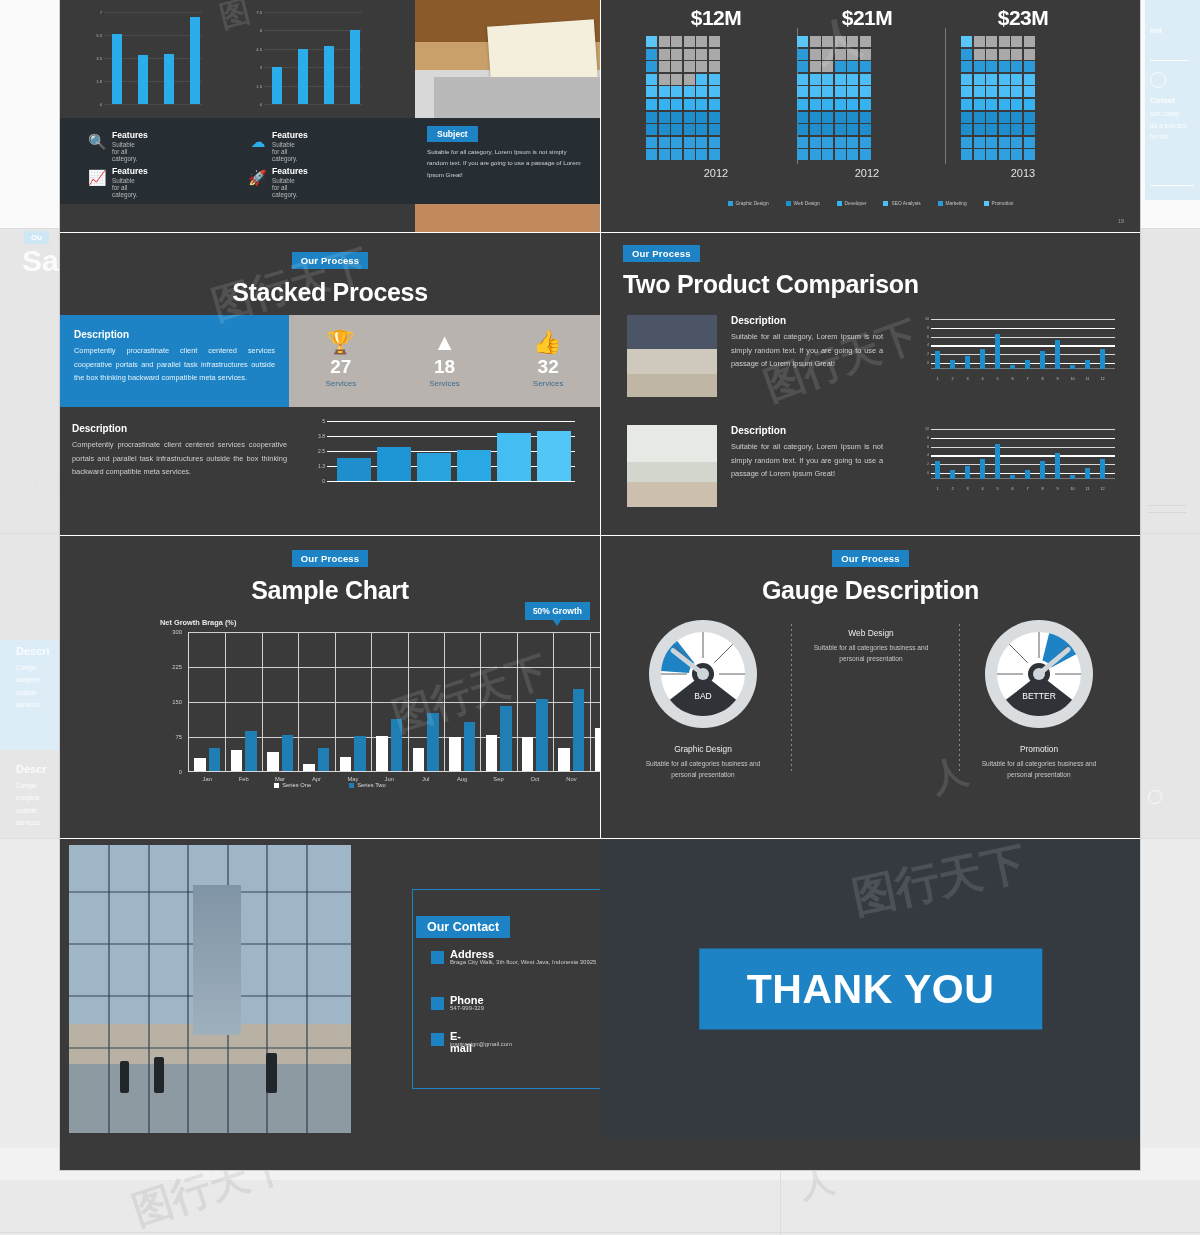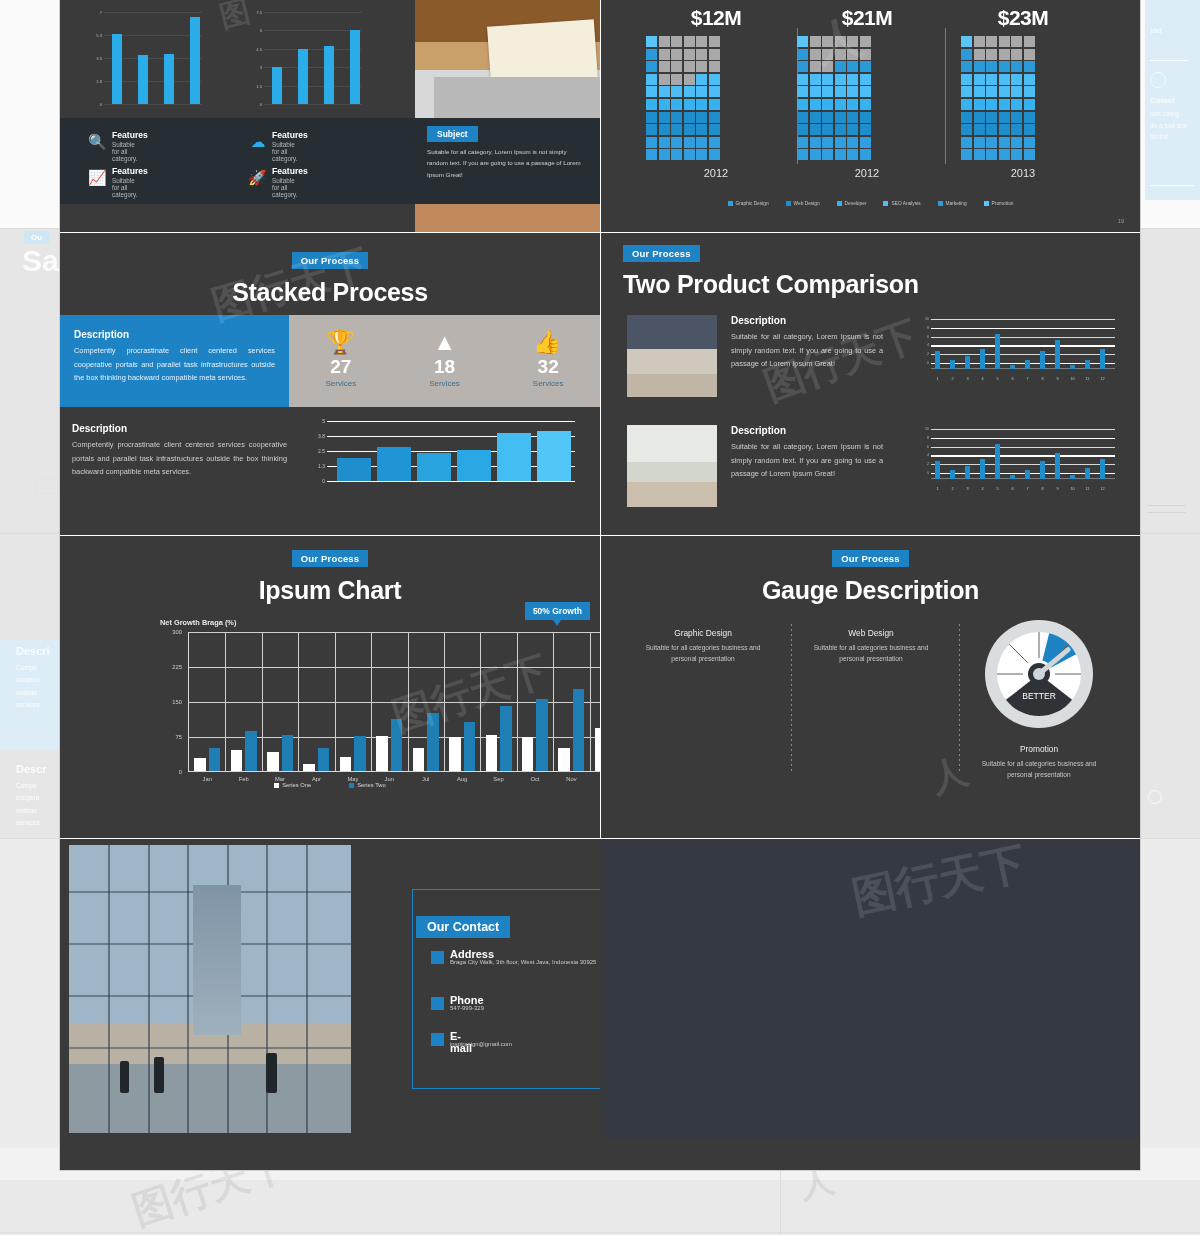--- a/index.html
+++ b/index.html
@@ -687,21 +687,21 @@
       </div>
       <div class="wm" style="left:160px;top:100px;font-size:40px;transform:rotate(-20deg);">图行天下</div>
     </div>
 
     <div class="sep-v" style="left:540px;top:233px;width:1px;height:302px;"></div>
     <div class="sep-h" style="left:0;top:535px;width:1080px;height:1px;"></div>
 
     <div class="slide" id="s5">
       <div class="head">
         <span class="chip">Our Process</span>
-        <div class="slide-title" style="margin-top:9px;">Ipsum Chart</div>
+        <div class="slide-title" style="margin-top:9px;">Sample Chart</div>
       </div>
       <div class="ylabel">Net Growth Braga (%)</div>
       <div class="badge">50% Growth</div>
       <div class="plotbox" id="s5plot">
           <div class="hgrid" style="top:0px;"></div>
           <div class="yt" style="top:0px;right:443px;">300</div>
           <div class="hgrid" style="top:35px;"></div>
           <div class="yt" style="top:35px;right:443px;">225</div>
           <div class="hgrid" style="top:70px;"></div>
           <div class="yt" style="top:70px;right:443px;">150</div>
@@ -767,20 +767,35 @@
       <div class="wm" style="left:330px;top:130px;font-size:40px;transform:rotate(-18deg);">图行天下</div>
     </div>
 
     <div class="slide" id="s6">
       <div class="head">
         <span class="chip">Our Process</span>
         <div class="slide-title" style="margin-top:9px;">Gauge Description</div>
       </div>
 
       <div class="gauge-col" style="left:22px;">
+        <div id="g0"><svg width="112" height="112" viewBox="0 0 112 112">
+              <circle cx="56" cy="56" r="54" fill="#d9dde0"></circle>
+              <circle cx="56" cy="56" r="42" fill="#ffffff"></circle>
+              <path d="M14.102309889087387,53.070228102746725 A42,42 0 0 1 30.14221803632235,22.903548348517674 L47.38073934544079,44.96784944950589 A14,14 0 0 0 42.03410329636246,55.02340936758224 Z" fill="#1d83c4"></path>
+              <line x1="40" y1="56" x2="14" y2="55.99999999999999" stroke="#5d6166" stroke-width="1"></line>
+              <line x1="44.68629150101524" y1="44.68629150101524" x2="26.301515190165006" y2="26.301515190165002" stroke="#5d6166" stroke-width="1"></line>
+              <line x1="56" y1="40" x2="56" y2="14" stroke="#5d6166" stroke-width="1"></line>
+              <line x1="67.31370849898477" y1="44.68629150101524" x2="85.698484809835" y2="26.301515190165006" stroke="#5d6166" stroke-width="1"></line>
+              <line x1="72" y1="56" x2="98" y2="56" stroke="#5d6166" stroke-width="1"></line>
+              <path d="M89.09645165148233,81.85778196367764 A42,42 0 0 1 22.90354834851768,81.85778196367765 L56,56 A0,0 0 0 0 56,56 Z" fill="#2f3337"></path>
+              <circle cx="56" cy="56" r="11" fill="#2f3337"></circle>
+              <circle cx="56" cy="56" r="6" fill="#cfd6da"></circle>
+              <line x1="56" y1="56" x2="26.05559136294457" y2="32.604863937624984" stroke="#cfd6da" stroke-width="5" stroke-linecap="round"></line>
+              <text x="56" y="81" text-anchor="middle" fill="#ffffff" font-size="8.5" font-family="&quot;Liberation Sans&quot;, sans-serif">BAD</text>
+            </svg></div>
         <div class="gauge-cap">Graphic Design</div>
         <div class="gauge-sub">Suitable for all categories business and personal presentation</div>
       </div>
       <div class="vdot" style="left:190px;"></div>
       <div class="gauge-col" style="left:190px;">
         <div class="gauge-cap">Web Design</div>
         <div class="gauge-sub">Suitable for all categories business and personal presentation</div>
       </div>
       <div class="vdot" style="left:358px;"></div>
       <div class="gauge-col" style="left:358px;">
@@ -840,19 +855,20 @@
         <div class="cv">547-999-329</div>
       </div>
       <div class="cline" style="top:192px;">
         <div class="ci"></div>
         <div class="ch">E-mail</div>
         <div class="cv">inspirasign@gmail.com</div>
       </div>
     </div>
 
     <div class="slide" id="s8">
+      <div class="ty">THANK YOU</div>
       <div class="wm" style="left:250px;top:12px;font-size:44px;transform:rotate(-12deg);">图行天下</div>
     </div>
 
   </div>
 
 
 </div>
 
 </body></html>

